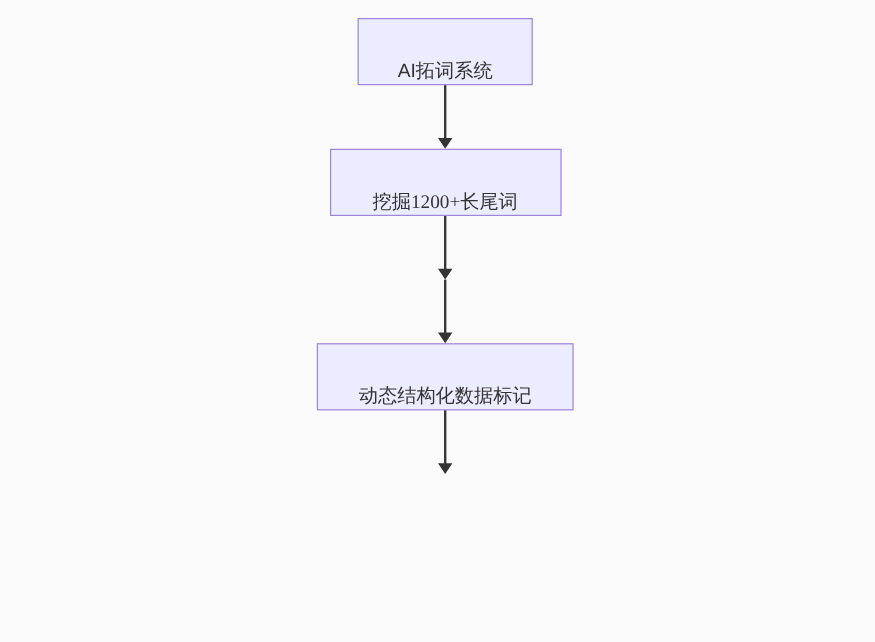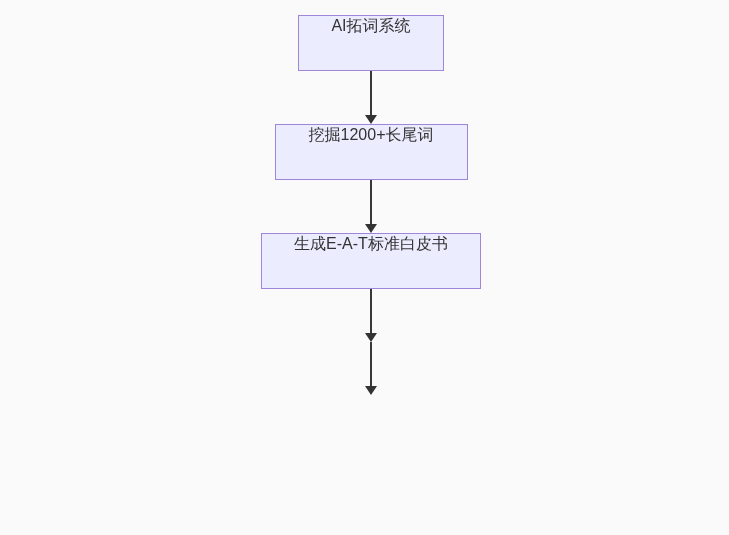--- a/index.html
+++ b/index.html
@@ -27,28 +27,28 @@
     display: flex;
     flex-direction: column;
     align-items: center;
   }
   .node {
     box-sizing: border-box;
     height: 56px;
     background: #ececff;
     border: 1px solid #9f86d8;
     display: flex;
-    align-items: flex-start;
+    align-items: flex-end;
     justify-content: center;
     color: #333333;
     font-size: 16px;
     white-space: nowrap;
   }
   .node.n1 { width: 146px; }
-  .node.n2 { width: 193px; }
+  .node.n2 { width: 193px; font-family: Liberation Serif, serif; }
   .node.n3 { width: 220px; }
   .node.n4 { width: 214px; }
   .node.n5 { width: 237px; }
   .arrow {
     height: 53px;
     display: flex;
     flex-direction: column;
     align-items: center;
   }
   .arrow .line {
@@ -82,29 +82,29 @@
 
     <div class="node n2">
       <span>挖掘1200+长尾词</span>
     </div>
 
     <div class="arrow">
       <div class="line"></div>
       <div class="head"></div>
     </div>
 
-    <div class="node n3">
-      <span>生成E-A-T标准白皮书</span>
-    </div>
 
     <div class="arrow">
       <div class="line"></div>
       <div class="head"></div>
     </div>
 
+    <div class="node n4">
+      <span>动态结构化数据标记</span>
+    </div>
 
     <div class="arrow">
       <div class="line"></div>
       <div class="head"></div>
     </div>
 
 
   </div>
 </div>
 

